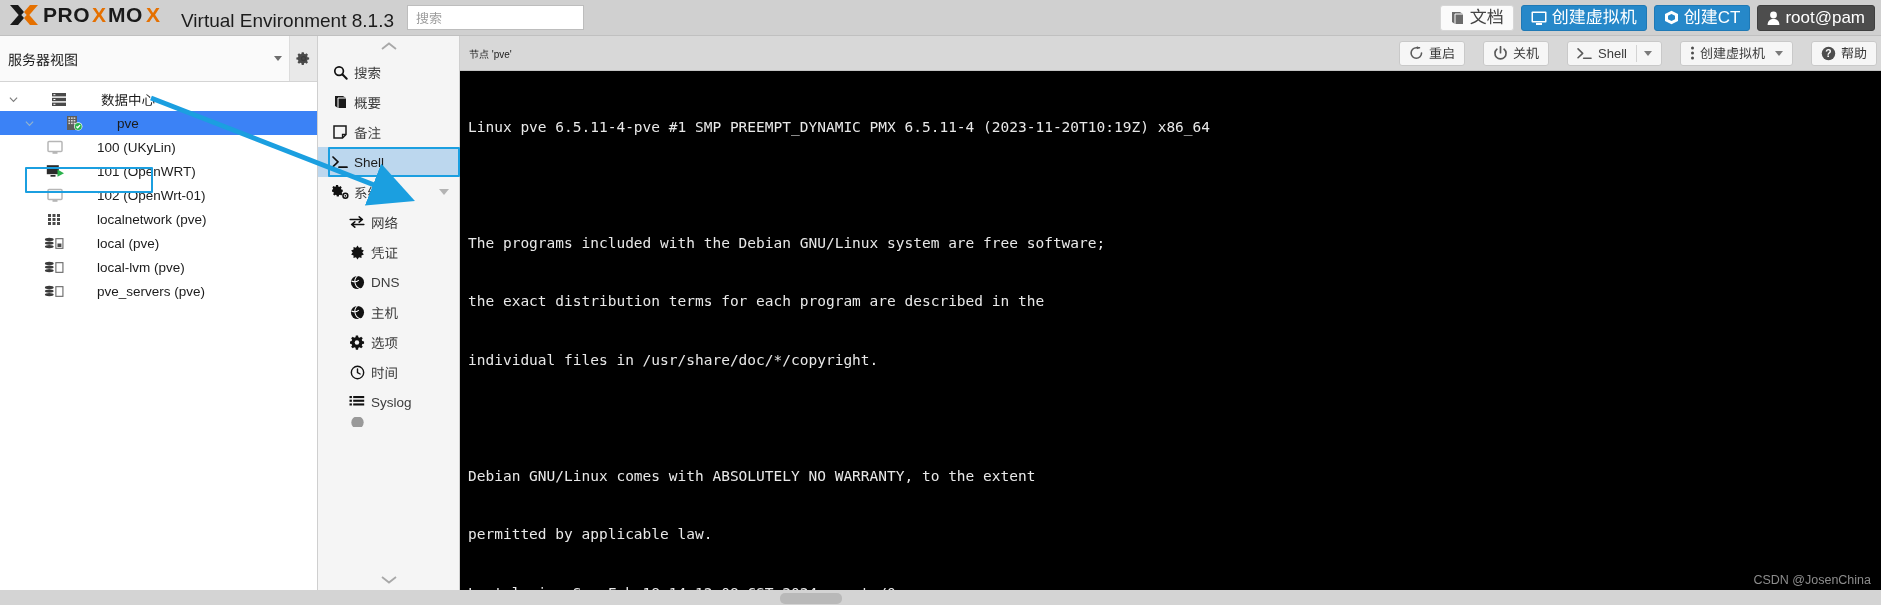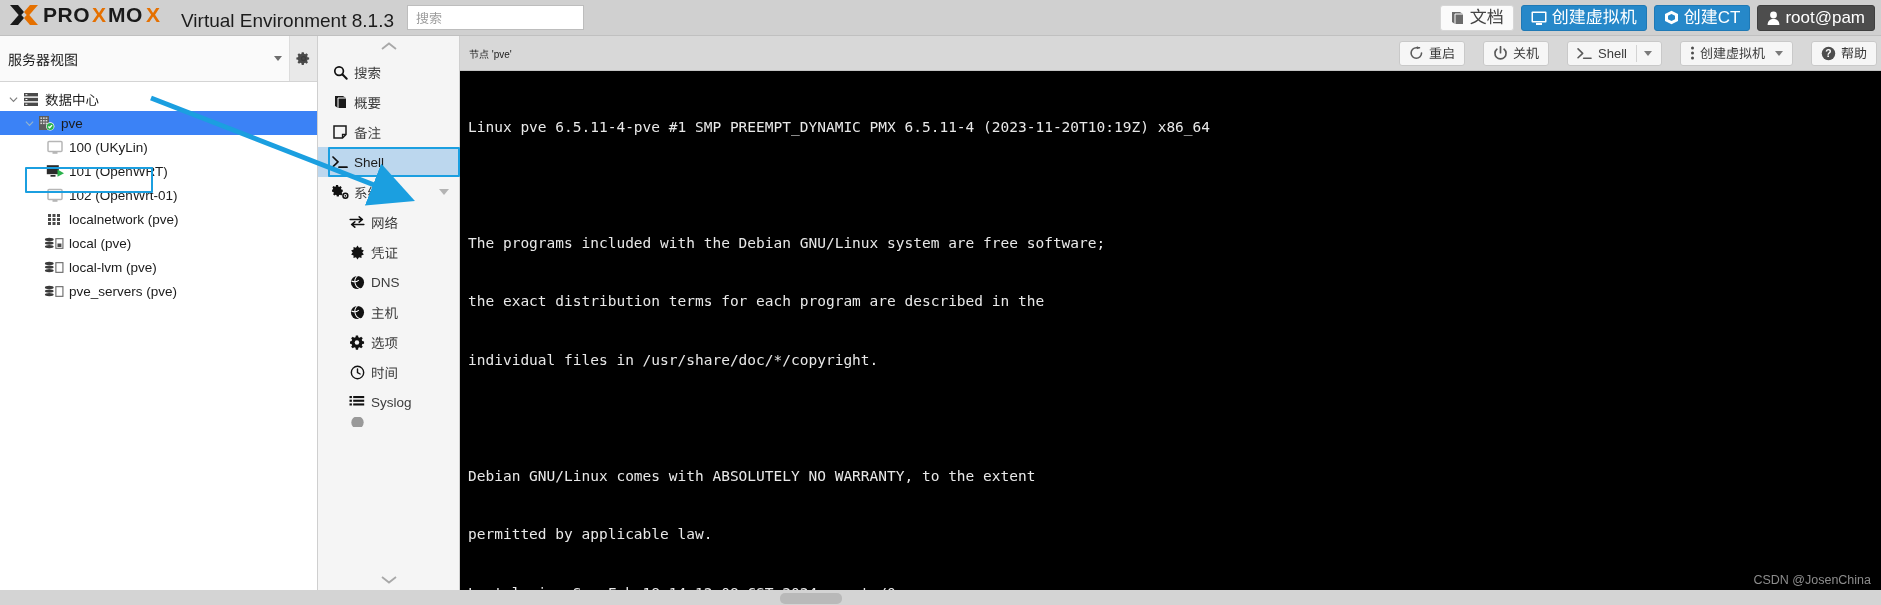--- a/index.html
+++ b/index.html
@@ -70,20 +70,21 @@
   .caret-dn { width: 0; height: 0; border-left: 4px solid transparent; border-right: 4px solid transparent; border-top: 5px solid #6d6d6d; }
   .gear-btn {
     width: 27px; display: flex; align-items: center; justify-content: center;
     background: #e9e9e9; cursor: pointer;
   }
   .tree { flex: 1 1 auto; padding-top: 5px; overflow: hidden; position: relative; }
   .tnode {
     display: flex; align-items: center; height: 24px;
     font-size: 13.5px; color: #1b1b1b; cursor: pointer; position: relative;
     white-space: nowrap;
+    gap: 28px;
   }
   .tnode.sel { background: #3b82f6; }
   .tw { width: 14px; display: inline-flex; align-items: center; justify-content: center; flex: 0 0 14px; }
   .tw svg { display: block; }
   .tico { width: 22px; display: inline-flex; align-items: center; justify-content: center; flex: 0 0 22px; }
   .tlabel { margin-left: 3px; }
   .indent1 { padding-left: 6px; }
   .indent2 { padding-left: 22px; }
   .indent3 { padding-left: 44px; }
   .sel-outline {

